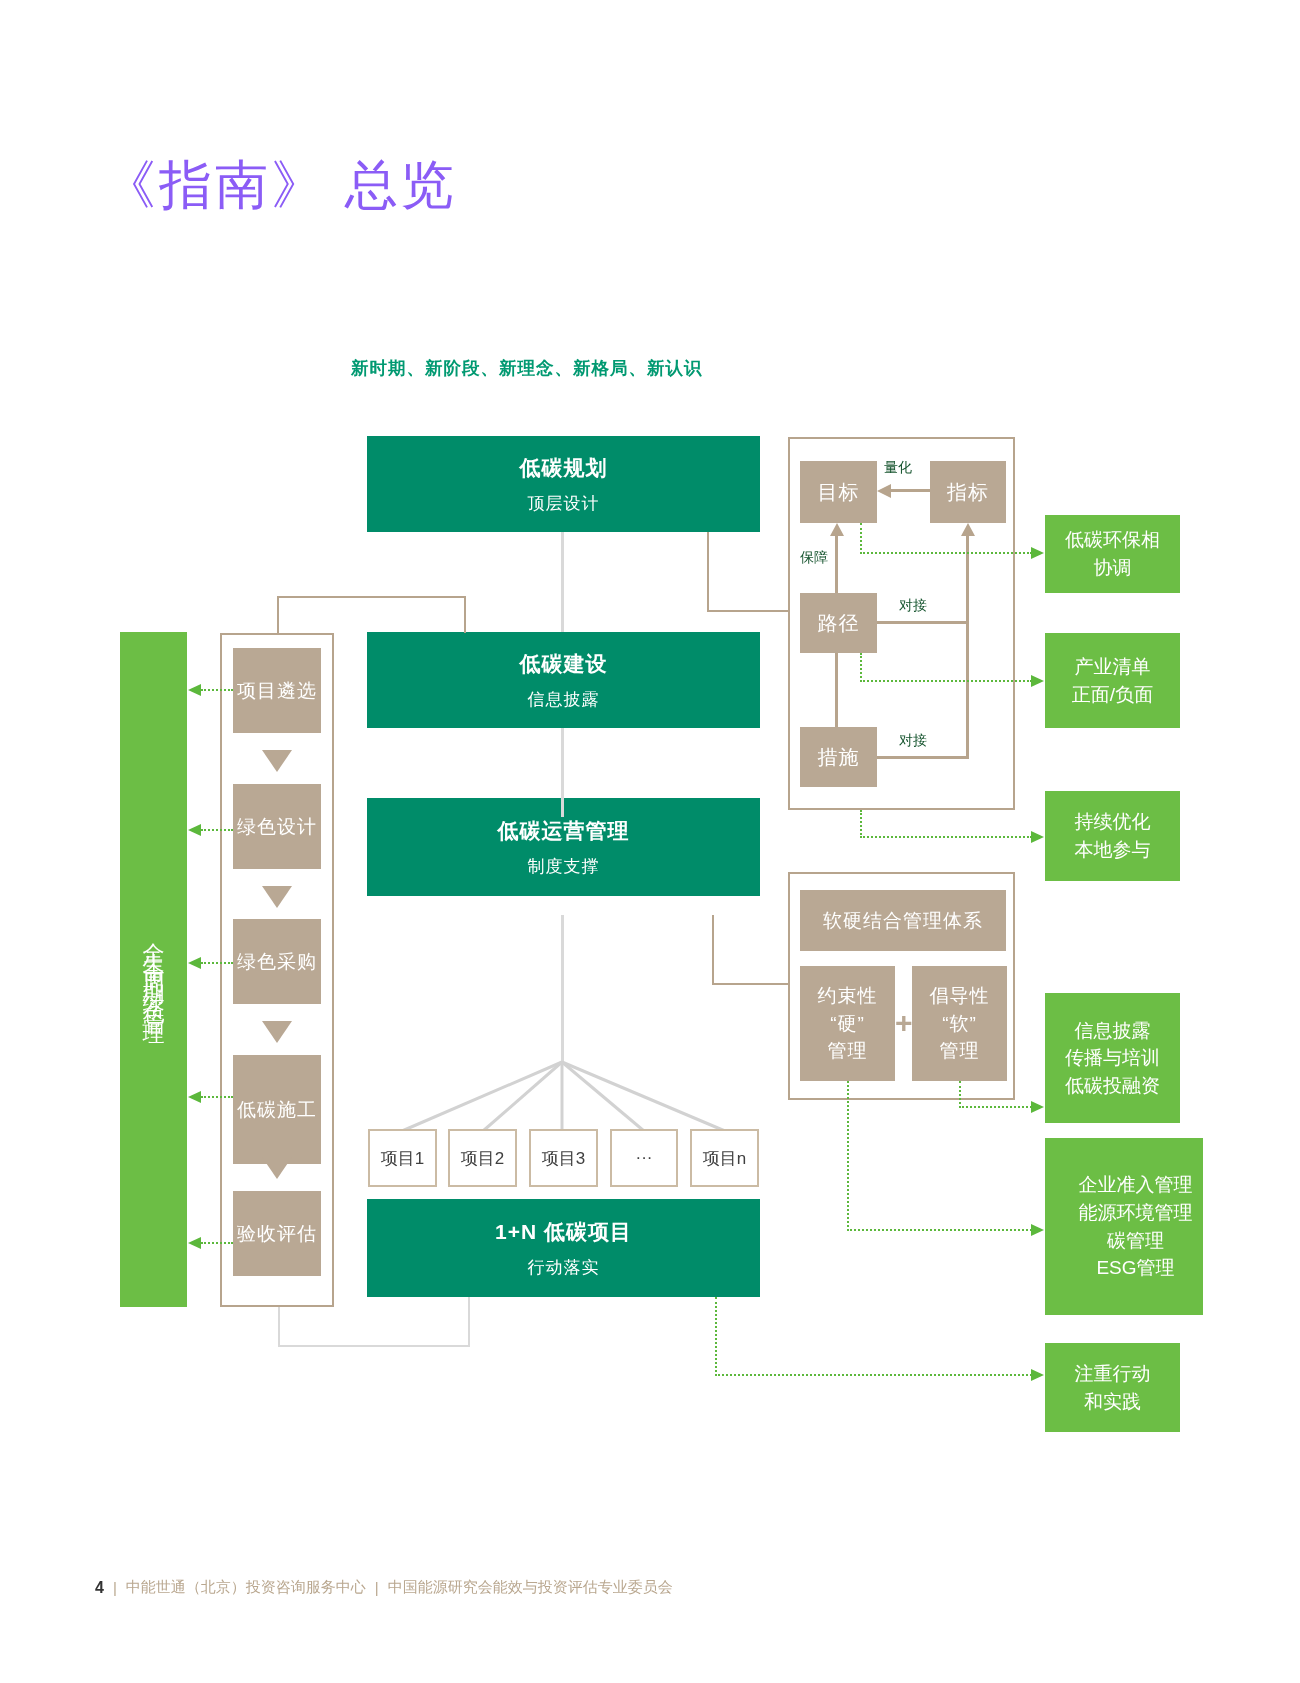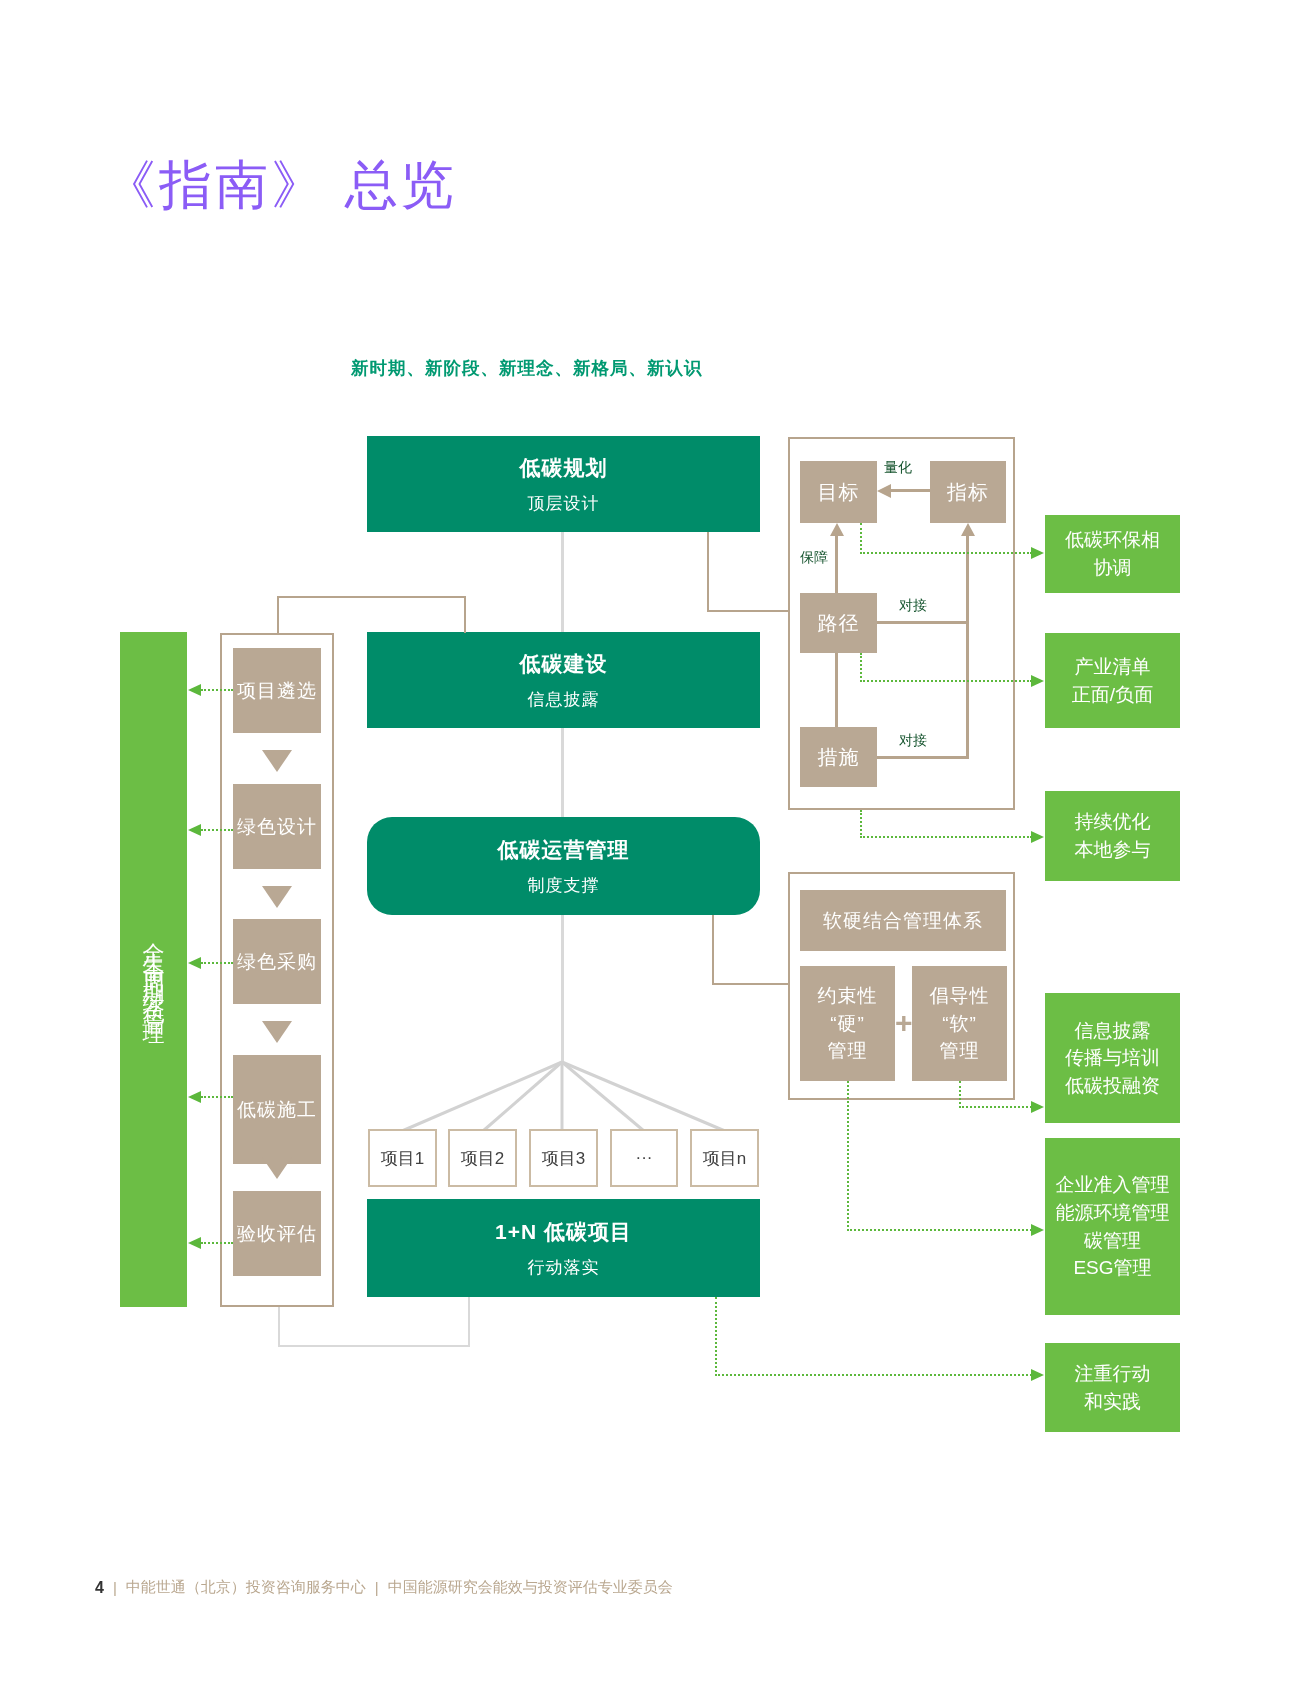--- a/index.html
+++ b/index.html
@@ -51,21 +51,21 @@
   <div class="abs banner" style="left:351px;top:356px;">新时期、新阶段、新理念、新格局、新认识</div>
 
   <div class="abs gbox" style="left:367px;top:436px;width:393px;height:96px;">
     <div class="t">低碳规划</div>
     <div class="s">顶层设计</div>
   </div>
   <div class="abs gbox" style="left:367px;top:632px;width:393px;height:96px;">
     <div class="t">低碳建设</div>
     <div class="s">信息披露</div>
   </div>
-  <div class="abs gbox" style="left:367px;top:817px;width:393px;height:98px;border-radius:25px;">
+  <div class="abs gbox" style="left:367px;top:798px;width:393px;height:98px;">
     <div class="t">低碳运营管理</div>
     <div class="s">制度支撑</div>
   </div>
   <div class="abs gbox" style="left:367px;top:1199px;width:393px;height:98px;">
     <div class="t">1+N 低碳项目</div>
     <div class="s">行动落实</div>
   </div>
 
   <div class="abs grayline" style="left:561px;top:532px;width:3px;height:100px;"></div>
   <div class="abs grayline" style="left:561px;top:728px;width:3px;height:89px;"></div>
@@ -174,21 +174,21 @@
 
   <div class="abs obox" style="left:1045px;top:515px;width:135px;height:78px;">低碳环保相
 协调</div>
   <div class="abs obox" style="left:1045px;top:633px;width:135px;height:95px;">产业清单
 正面/负面</div>
   <div class="abs obox" style="left:1045px;top:993px;width:135px;height:130px;">信息披露
 传播与培训
 低碳投融资</div>
   <div class="abs obox" style="left:1045px;top:791px;width:135px;height:90px;">持续优化
 本地参与</div>
-  <div class="abs obox" style="left:1045px;top:1138px;width:135px;height:177px;">企业准入管理
+  <div class="abs obox" style="left:1045px;top:1138px;width:135px;height:177px;padding-left:23px;">企业准入管理
 能源环境管理
 碳管理
 ESG管理</div>
   <div class="abs obox" style="left:1045px;top:1343px;width:135px;height:89px;">注重行动
 和实践</div>
 
   <div class="abs footer" style="left:95px;top:1578px;">
     <span class="num">4</span>
     <span>|</span>
     <span>中能世通（北京）投资咨询服务中心</span>

